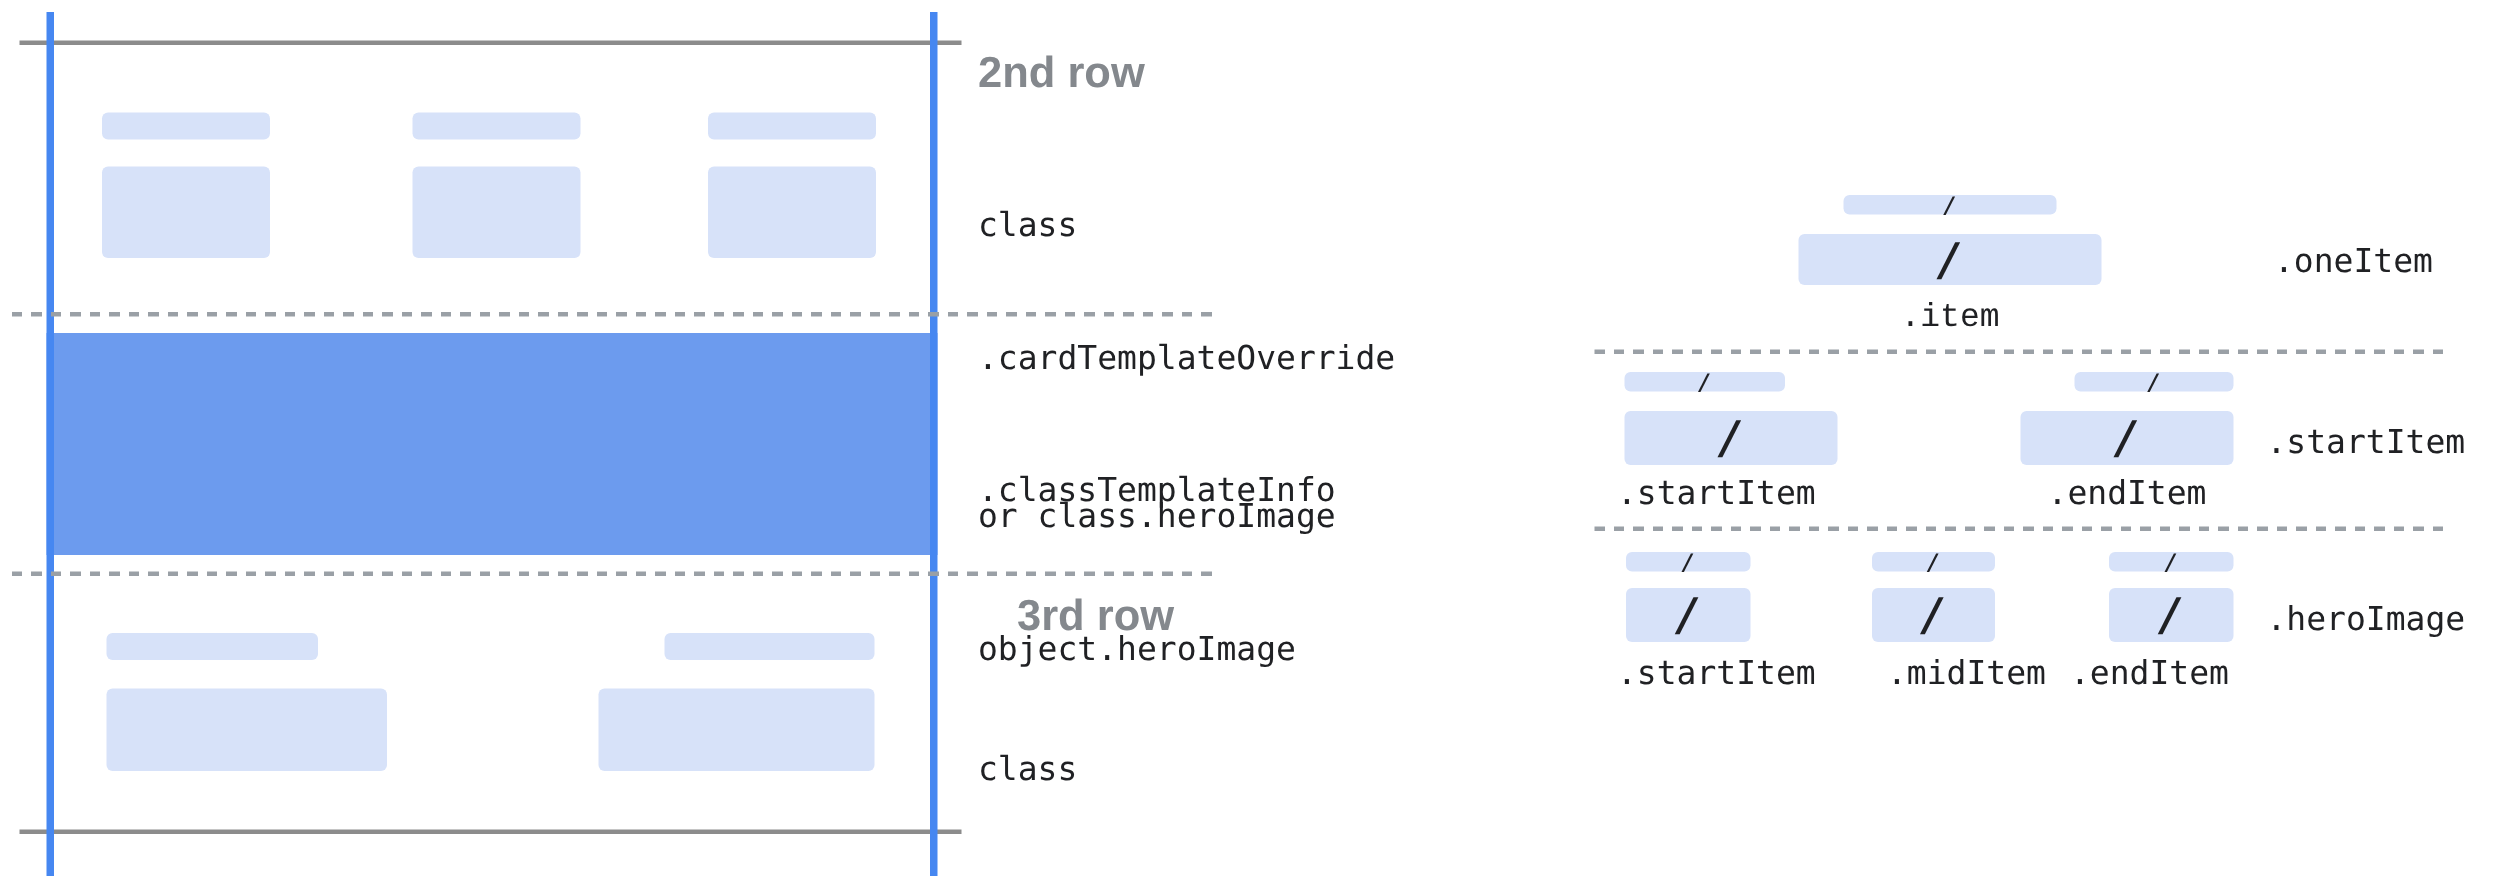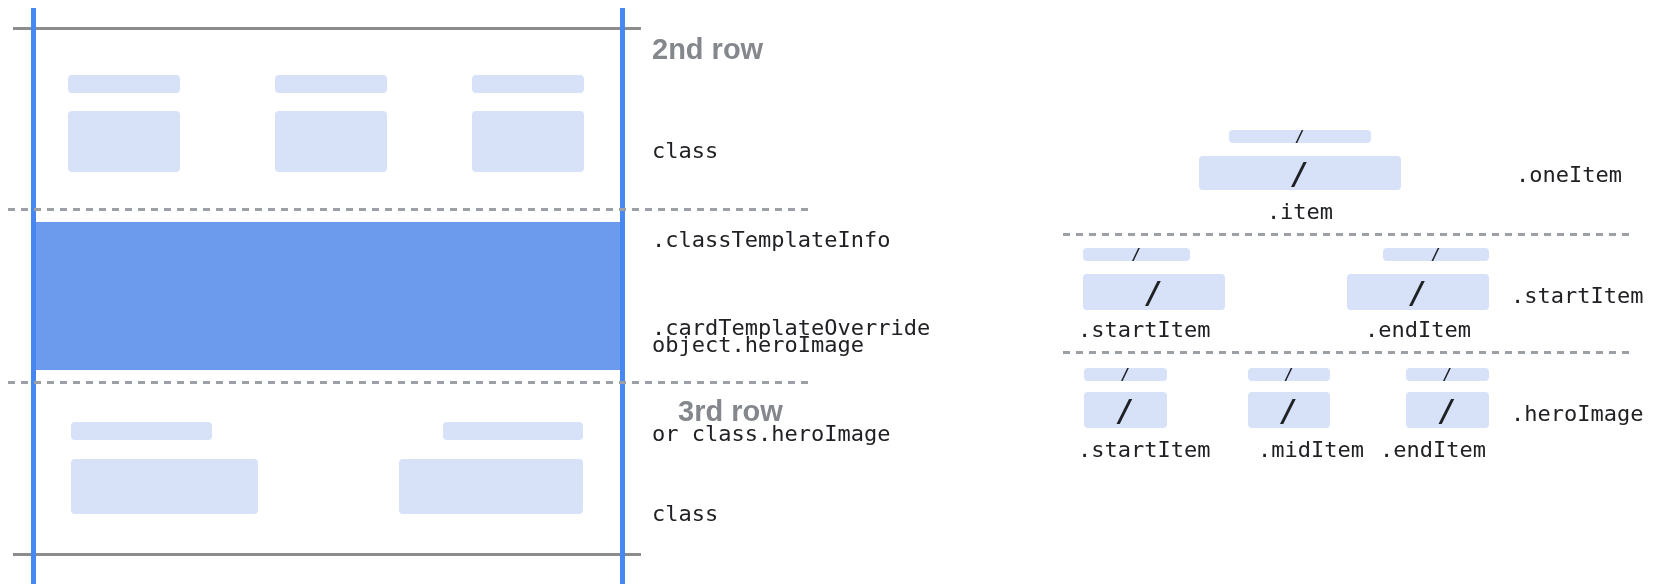--- a/index.html
+++ b/index.html
@@ -46,44 +46,44 @@
   <div class="bar" style="left:472px;top:111px;width:112px;height:61px;"></div>
 
   <div class="bar" style="left:71px;top:422px;width:141px;height:18px;"></div>
   <div class="bar" style="left:71px;top:459px;width:187px;height:55px;"></div>
   <div class="bar" style="left:443px;top:422px;width:140px;height:18px;"></div>
   <div class="bar" style="left:399px;top:459px;width:184px;height:55px;"></div>
 
   <div class="heading" style="left:652px;top:33px;">2nd row</div>
   <div class="codeblock" style="left:652px;top:77px;">
     <div>class</div>
+    <div>.cardTemplateOverride</div>
     <div>.classTemplateInfo</div>
-    <div>.cardTemplateOverride</div>
   </div>
 
   <div class="codeblock" style="left:652px;top:271px;">
+    <div>or class.heroImage</div>
     <div>object.heroImage</div>
-    <div>or class.heroImage</div>
   </div>
 
   <div class="heading" style="left:678px;top:395px;">3rd row</div>
   <div class="codeblock" style="left:652px;top:440px;">
     <div>class</div>
     
     
     
   </div>
 
   <div class="bar slashbox slash-sm" style="left:1229px;top:130px;width:142px;height:13px;">
       <span>/</span>
     </div>
   <div class="bar slashbox slash-lg" style="left:1199px;top:156px;width:202px;height:34px;">
       <span>/</span>
     </div>
-  <div class="mlabel center" style="left:1199px;top:199px;width:202px;">.item</div>
+  <div class="mlabel center" style="left:1199px;top:199px;width:202px;font-family:Liberation Mono, monospace;">.item</div>
   <div class="mlabel" style="left:1516px;top:162px;">.oneItem</div>
 
   <div class="dash" style="left:1063px;top:233px;width:566px;"></div>
 
   <div class="bar slashbox slash-sm" style="left:1083px;top:248px;width:107px;height:13px;">
       <span>/</span>
     </div>
   <div class="bar slashbox slash-lg" style="left:1083px;top:274px;width:142px;height:36px;">
       <span>/</span>
     </div>

